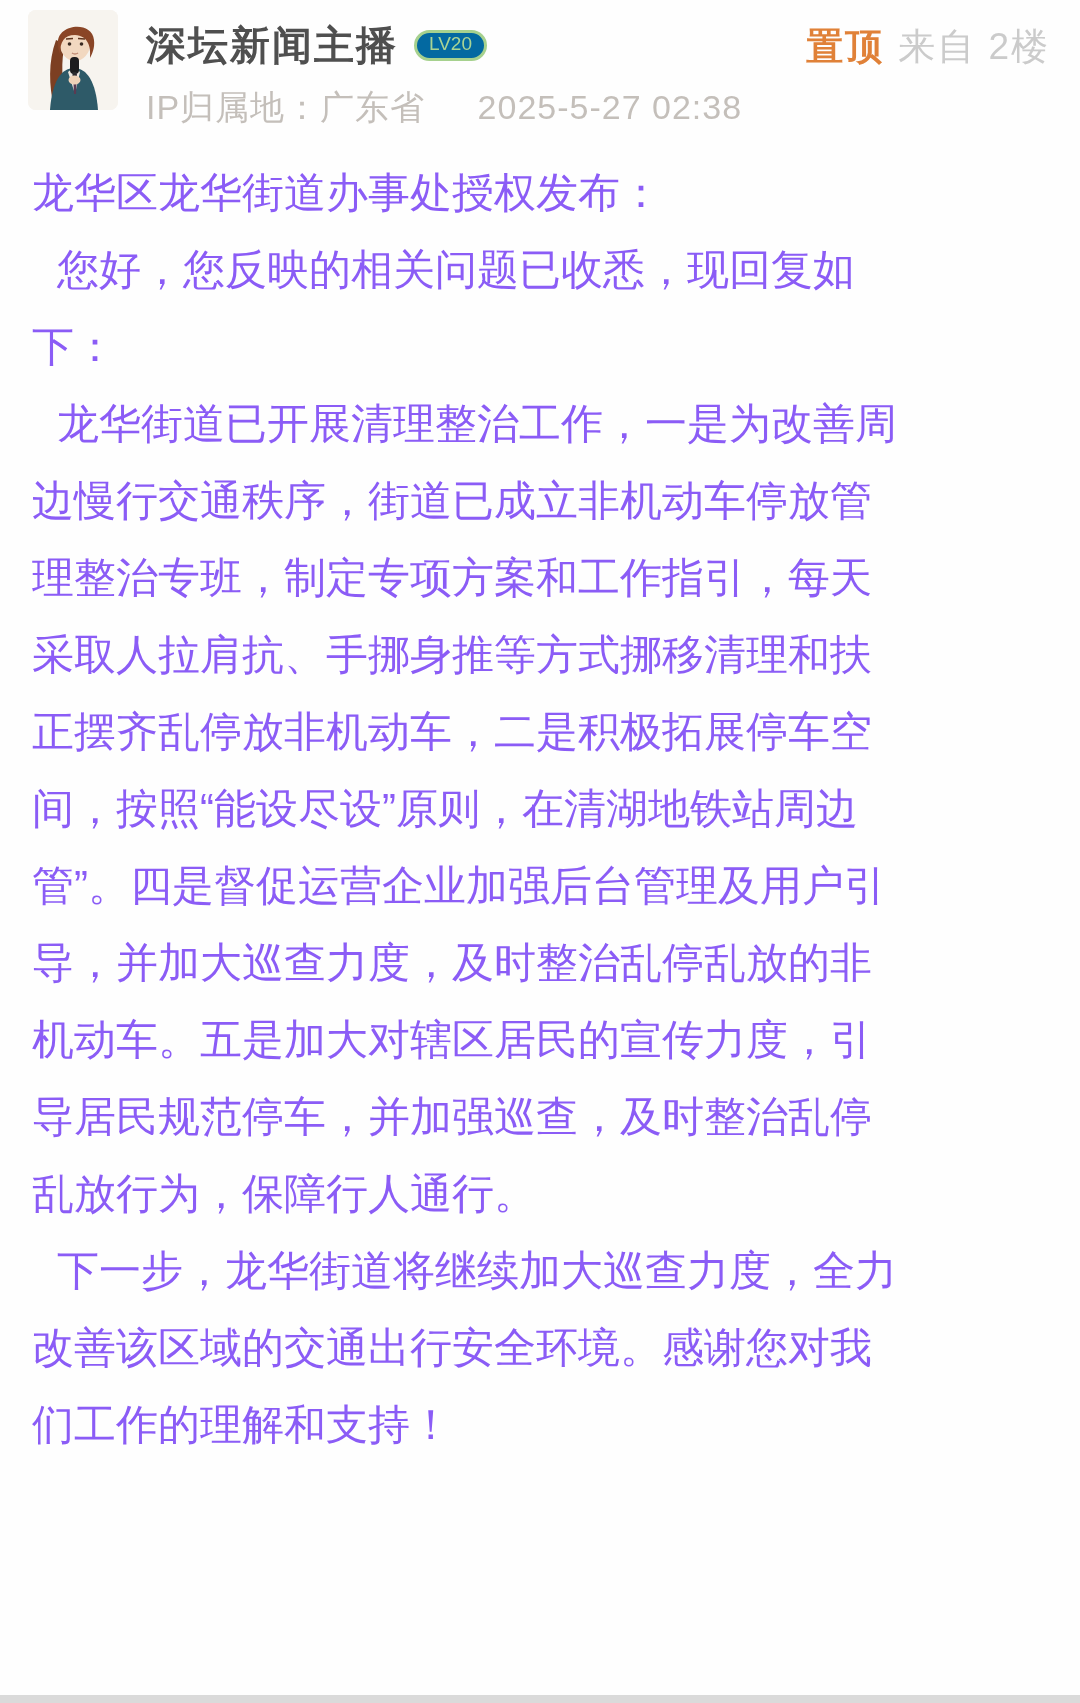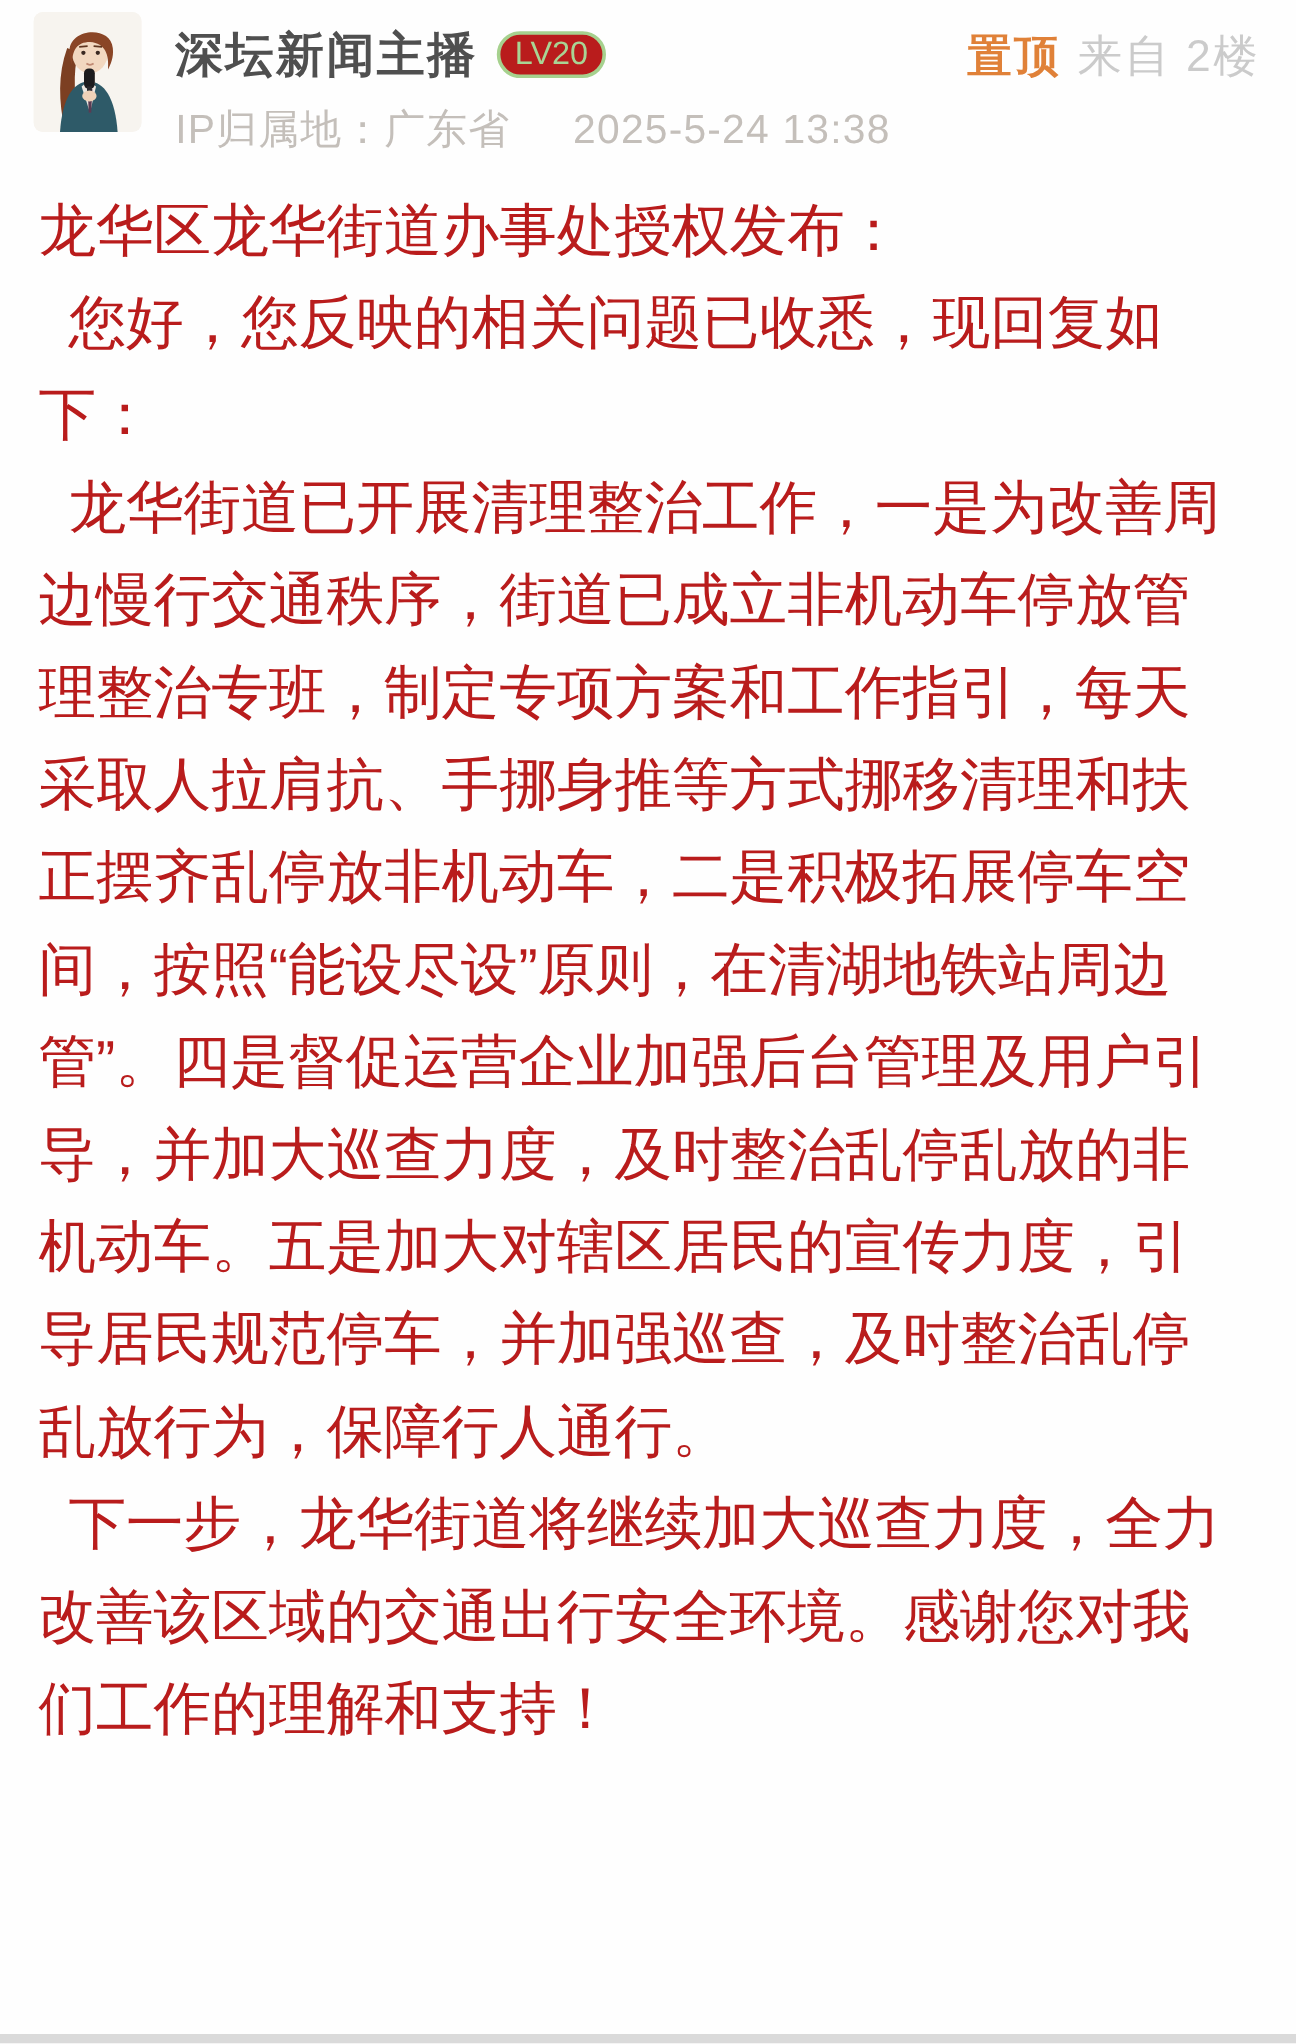--- a/index.html
+++ b/index.html
@@ -32,27 +32,27 @@
   .user-meta { margin-left: 28px; padding-top: 8px; }
   .user-line { display: flex; align-items: center; }
   .username {
     font-size: 40px;
     font-weight: 700;
     color: #4f4f4f;
     letter-spacing: 2px;
   }
   .lv-badge {
     margin-left: 16px;
-    font-size: 27px;
+    font-size: 19px;
     color: #a9d494;
     border: 3px solid #a6d18e;
     border-radius: 26px;
     padding: 1px 12px 3px 12px;
     line-height: 1.1;
-    background: #b91c1c;
+    background: #0369a1;
   }
   .ip-line {
     margin-top: 12px;
     font-size: 34px;
     color: #c4bfba;
     letter-spacing: 1px;
     white-space: nowrap;
   }
   .post-time { margin-left: 42px; }
   .header-right {
@@ -73,23 +73,23 @@
     font-size: 37px;
     color: #cbcbcb;
     letter-spacing: 2px;
   }
 
   
   .post-body {
     padding: 26px 20px 0 32px;
   }
   .body-line {
-    font-size: 48px;
+    font-size: 42px;
     line-height: 77px;
-    color: #b91c1c;
+    color: #8b5cf6;
     white-space: nowrap;
     letter-spacing: 0;
   }
   .indent { padding-left: 25px; }
 
   
   .bottom-divider {
     position: absolute;
     left: 0;
     bottom: 0;
@@ -138,21 +138,21 @@
       </svg>
     </div>
 
     <div class="user-meta">
       <div class="user-line">
         <span class="username">深坛新闻主播</span>
         <span class="lv-badge">LV20</span>
       </div>
       <div class="ip-line">
         <span>IP归属地：广东省</span>
-        <span class="post-time">2025-5-24 13:38</span>
+        <span class="post-time">2025-5-27 02:38</span>
       </div>
     </div>
 
     <div class="header-right">
       <span class="pinned-badge">置顶</span>
       <span class="floor-label">来自 2楼</span>
     </div>
   </header>
 
   <main class="post-body">

